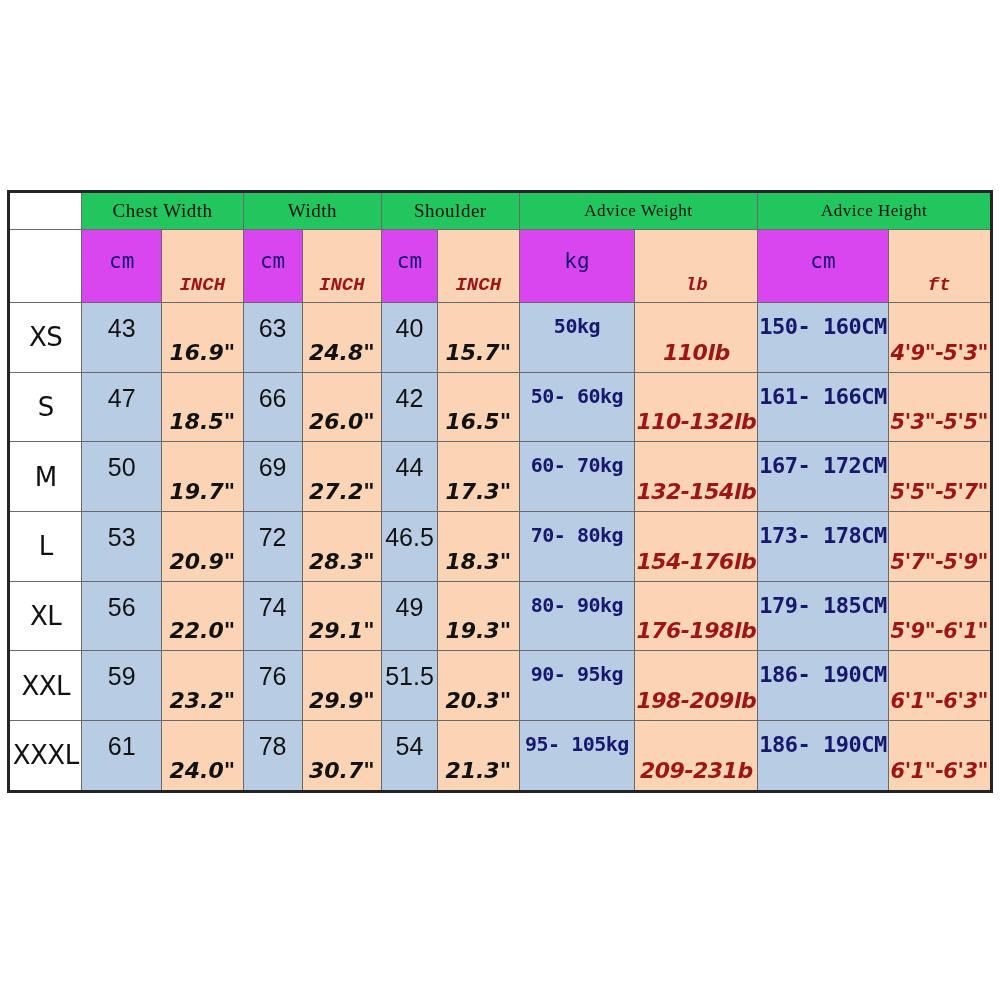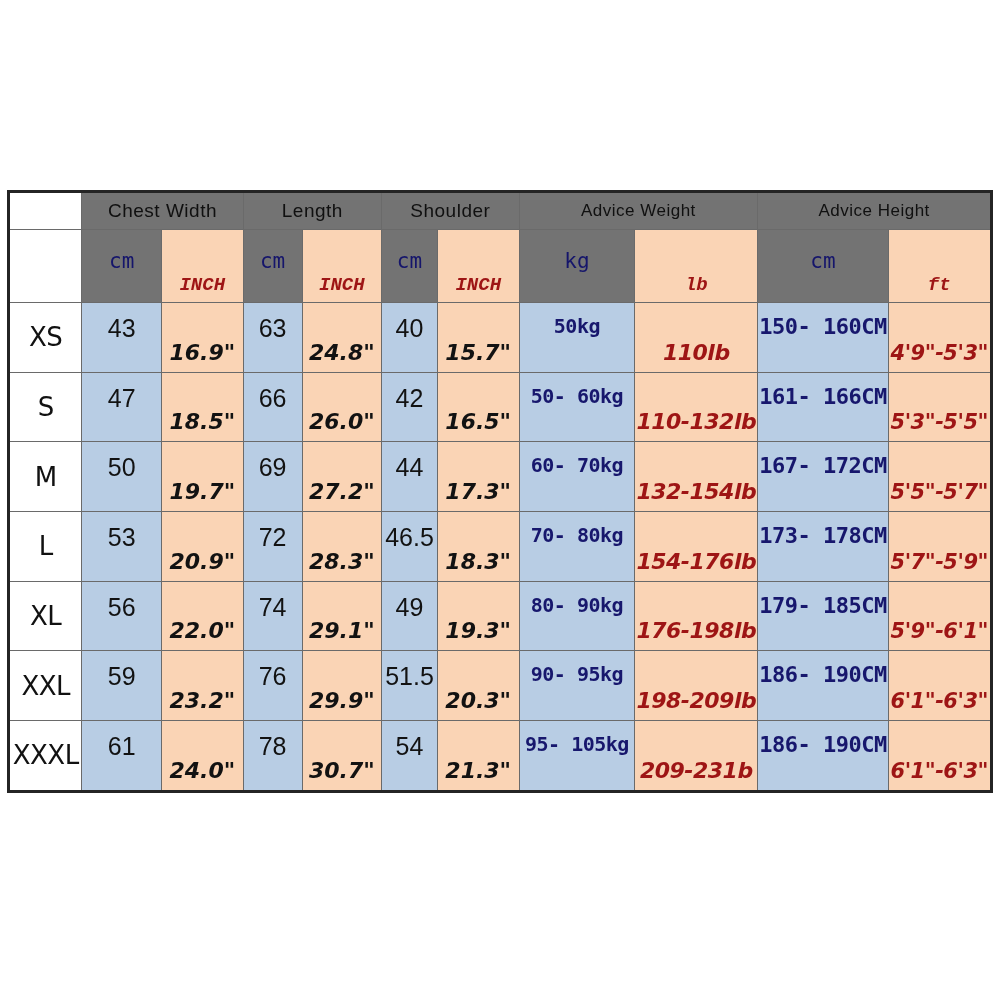--- a/index.html
+++ b/index.html
@@ -50,24 +50,24 @@
   .c-cm3    { width: 54px; }
   .c-in3    { width: 79px; }
   .c-kg     { width: 112px; }
   .c-lb     { width: 119px; }
   .c-hcm    { width: 126px; }
   .c-hft    { width: 100px; }
 
   
   tr.header-row-1 { height: 38px; }
   .grp-head {
-    background: #737373;
+    background: #22c55e;
     text-align: center;
     color: #101010;
-    font-family: Liberation Sans, sans-serif;
+    font-family: Liberation Serif, serif;
     font-size: 19px;
     letter-spacing: 0.5px;
     border-left: 2px solid #2a2a2a;
     border-right: 2px solid #2a2a2a;
     border-bottom: 2px solid #4a4a4a;
     white-space: nowrap;
   }
   .grp-head.low {
     vertical-align: bottom;
     padding-bottom: 1px;
@@ -97,21 +97,21 @@
     position: absolute;
     left: 0; right: 0;
     bottom: 6px;
     text-align: center;
     font-style: italic;
     font-weight: bold;
     font-family: Liberation Mono, monospace;
     color: #9e1515;
     font-size: 19px;
   }
-  .unit-cell.blue  { background: #737373; }
+  .unit-cell.blue  { background: #d946ef; }
   .unit-cell.peach { background: #fad4b5; }
   .unit-cell.blue .u-top { color: #15156b; }
   .side-blank {
     background: #ffffff;
     border-right: 2px solid #2a2a2a;
   }
 
   
   tr.data-row { height: 68.7px; }
 
@@ -195,21 +195,21 @@
       <col class="c-kg">
         <col class="c-lb">
         <col class="c-hcm">
         <col class="c-hft">
     </colgroup>
 
     <thead>
       <tr class="header-row-1">
         <th class="corner-blank"></th>
         <th class="grp-head" colspan="2">Chest Width</th>
-        <th class="grp-head" colspan="2">Length</th>
+        <th class="grp-head" colspan="2">Width</th>
         <th class="grp-head" colspan="2">Shoulder</th>
         <th class="grp-head low" colspan="2">Advice Weight</th>
         <th class="grp-head low" colspan="2">Advice Height</th>
       </tr>
 
       <tr class="header-row-2">
         <th class="side-blank"></th>
 
         <th class="unit-cell blue">
           <span class="u-top">cm</span>

